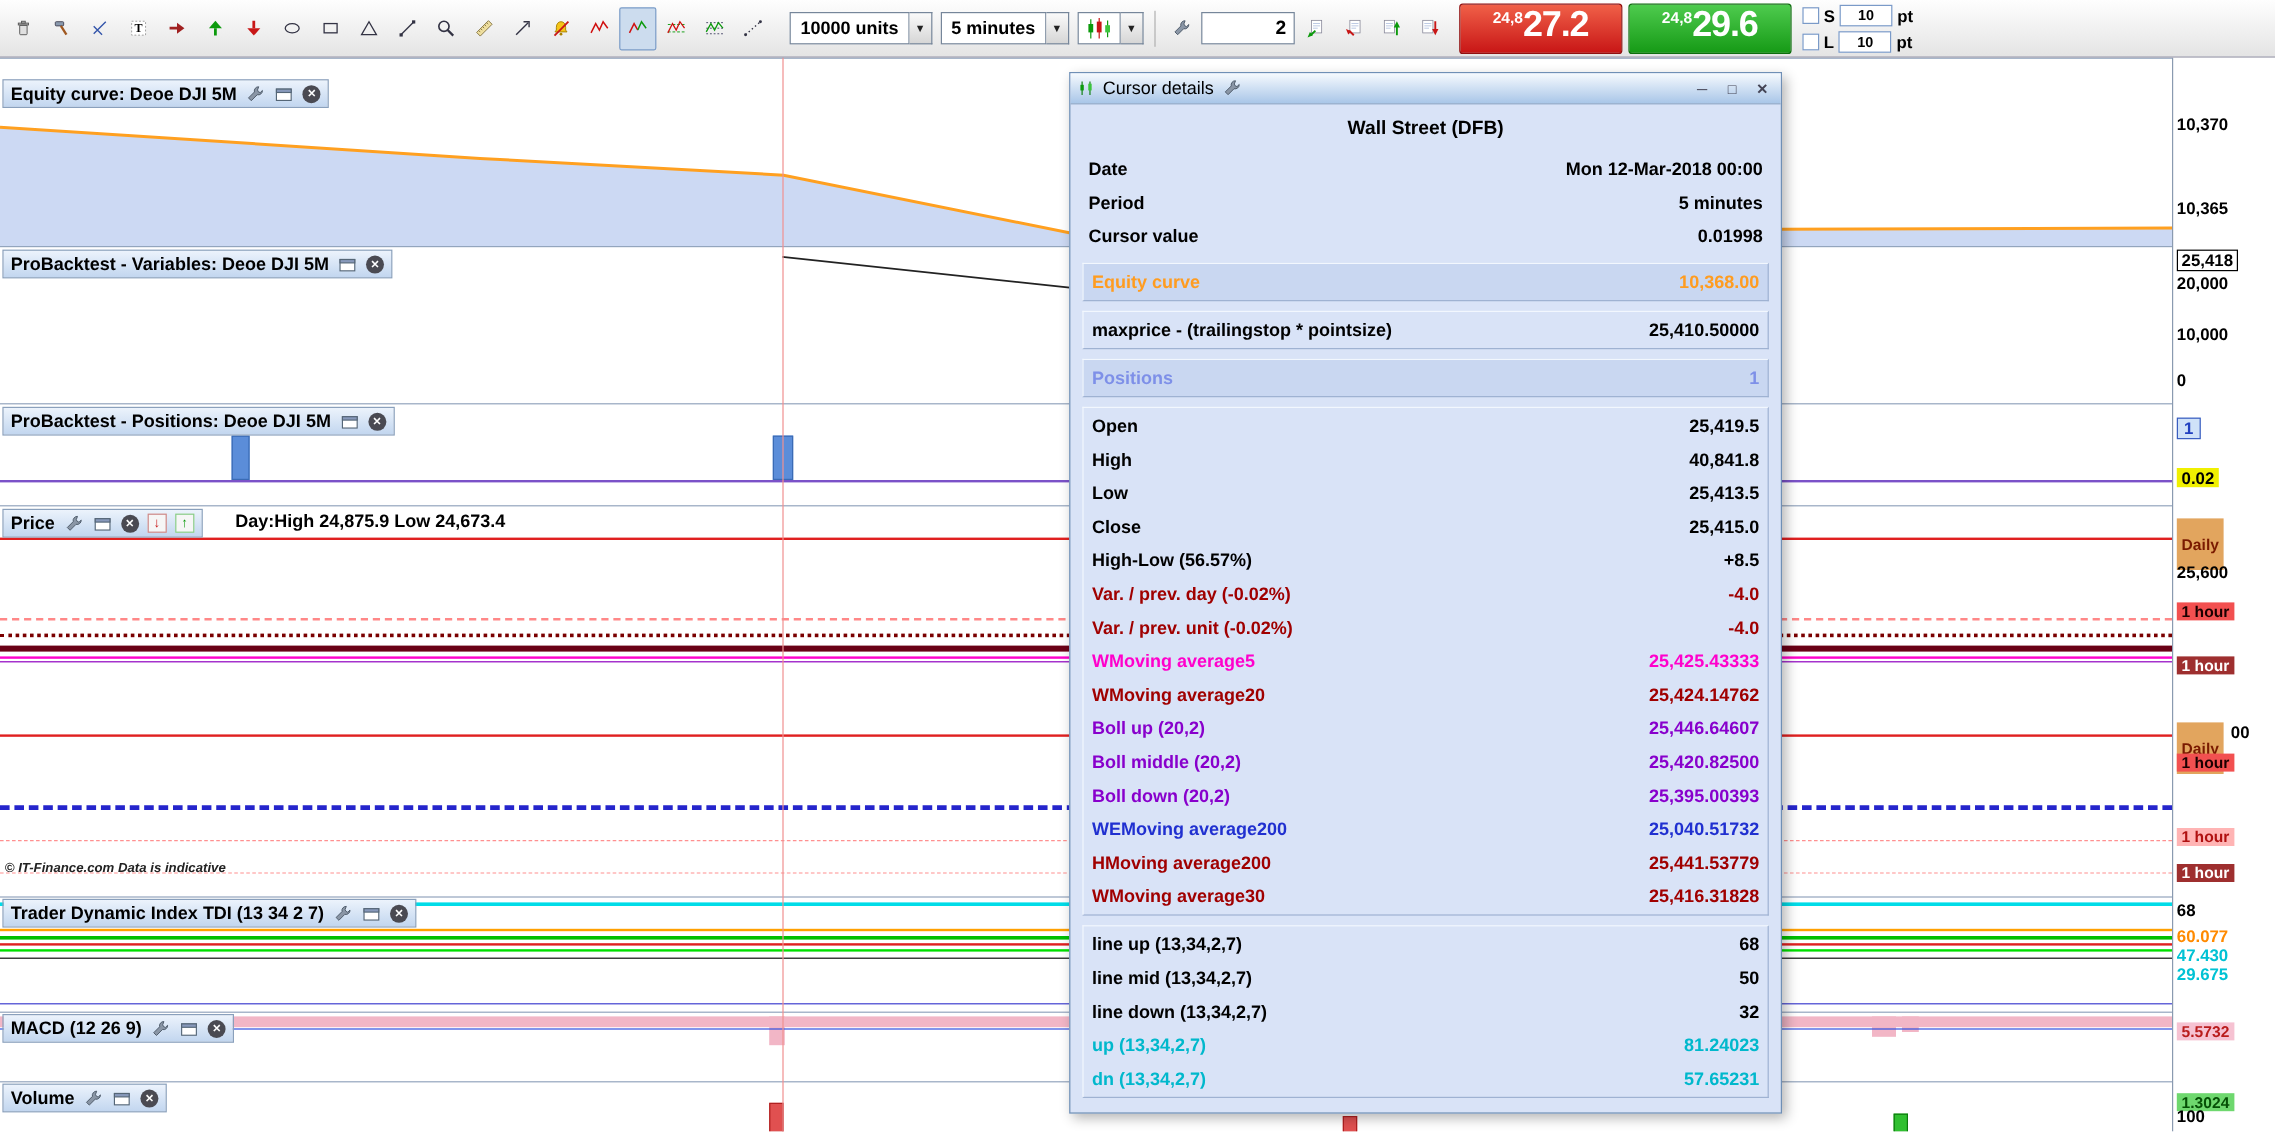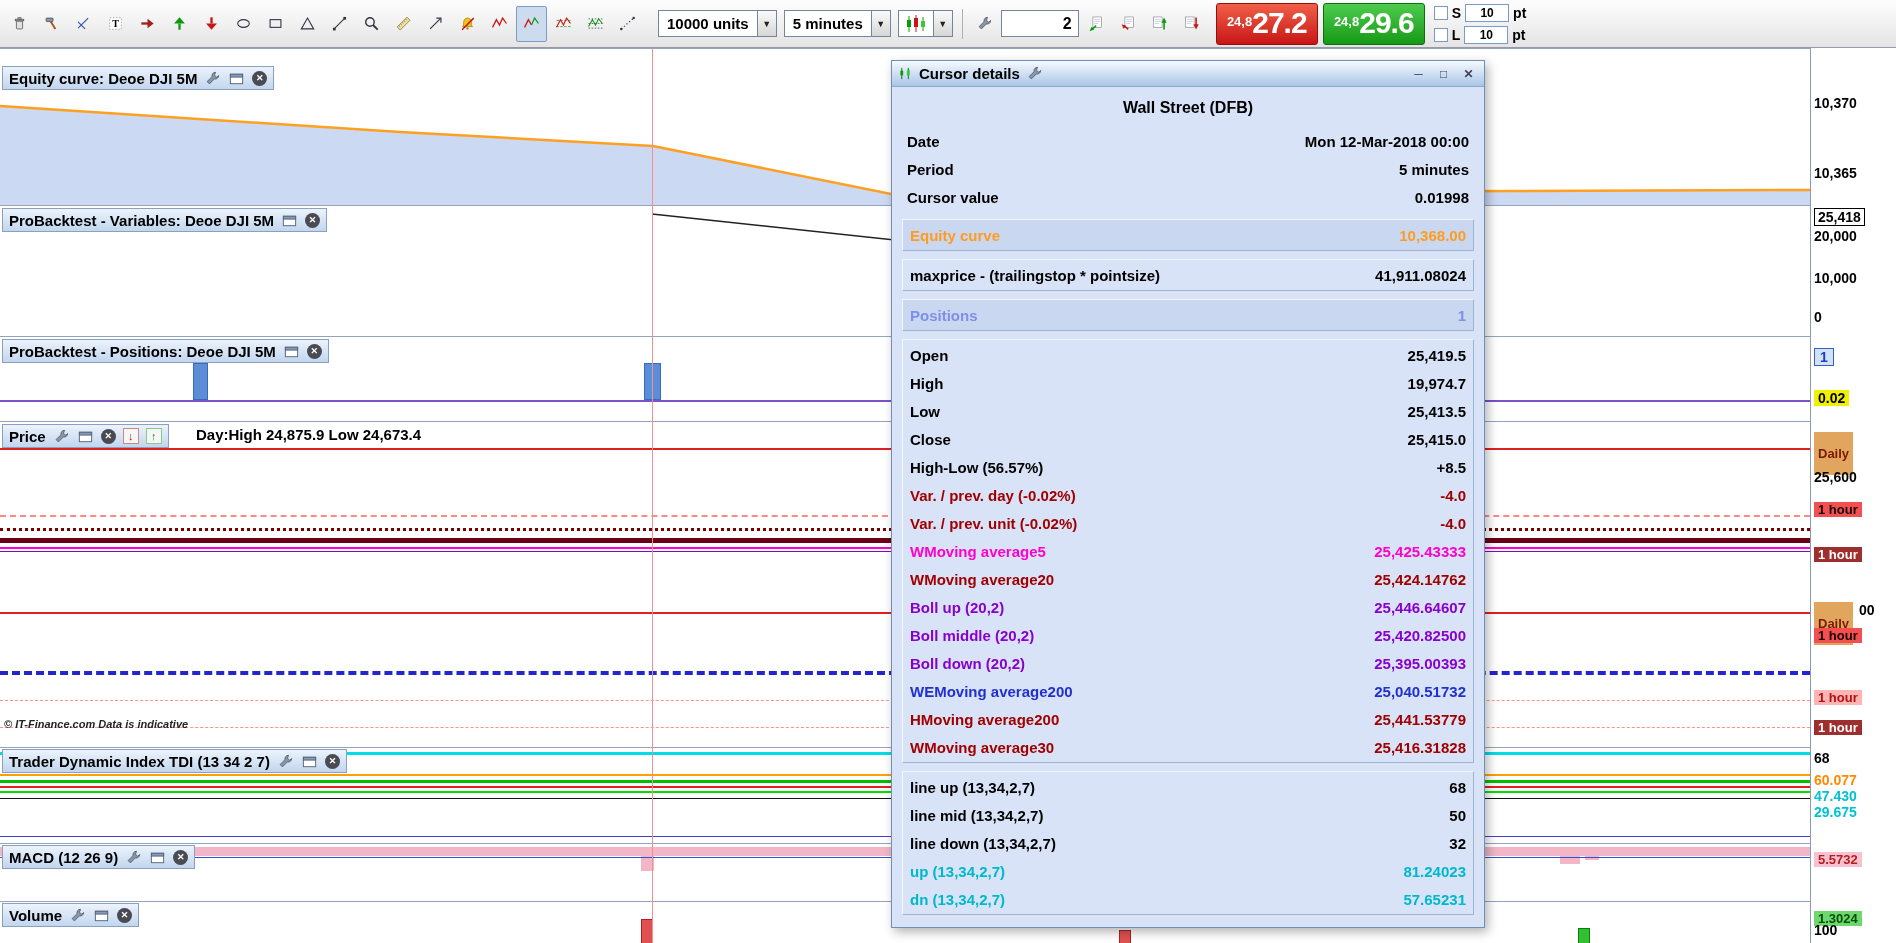--- a/index.html
+++ b/index.html
@@ -8,21 +8,21 @@
 
 
 .toolbar{position:absolute;left:0;top:0;width:1896px;height:48px;background:linear-gradient(#fefefe,#e4e4e4);border-bottom:1px solid #99a;display:flex;align-items:center;padding:0 4px;gap:1px;z-index:30}
 .tb-btn{width:31px;height:36px;display:flex;align-items:center;justify-content:center;border:1px solid transparent;border-radius:2px;flex:0 0 auto}
 .tb-btn.sel{background:#ccdcee;border:1px solid #7a9cc8}
 .tb-sep{width:1px;height:30px;background:#b0b0b0;margin:0 5px;flex:0 0 auto}
 .combo{display:flex;align-items:flex-end;height:27px;margin:0 3px;flex:0 0 auto}
 .combo .val{height:27px;border:1px solid #76869a;background:#fff;display:flex;align-items:center;padding:0 8px;font-size:15px;font-weight:bold;color:#000;white-space:nowrap}
 .combo .arr{width:19px;height:27px;border:1px solid #76869a;border-left:none;background:linear-gradient(#fafafa,#d6d6d6);display:flex;align-items:center;justify-content:center;font-size:9px;color:#222}
 .qty-input{width:78px;height:27px;border:1px solid #76869a;background:#fff;font-size:16px;font-weight:bold;text-align:right;padding:0 6px;font-family:"Liberation Sans",sans-serif;flex:0 0 auto}
-.trade-btn{height:42px;width:102px;border-radius:3px;color:#fff;display:flex;align-items:center;justify-content:center;padding:3px 4px;margin:0 2px;flex:0 0 auto;cursor:pointer}
+.trade-btn{height:42px;width:136px;border-radius:3px;color:#fff;display:flex;align-items:flex-start;justify-content:center;padding:3px 4px;margin:0 2px;flex:0 0 auto;cursor:pointer}
 .trade-btn .pre{font-size:13px;font-weight:bold;margin-bottom:5px}
 .trade-btn .big{font-size:30px;font-weight:bold;line-height:.95;letter-spacing:-1px}
 .sell{background:linear-gradient(#f06048,#c81616);border:1px solid #910f0f}
 .buy{background:linear-gradient(#4ecb4e,#169a16);border:1px solid #0c6e0c}
 .sl-block{display:flex;flex-direction:column;gap:3px;margin-left:6px;flex:0 0 auto}
 .sl-row{display:flex;align-items:center;gap:4px;height:19px}
 .cb{width:14px;height:14px;border:1px solid #7a9ac8;background:#fff}
 .sl-lab{font-size:14px;font-weight:bold}
 .sl-val{width:44px;height:18px;border:1px solid #7a9ac8;background:#fff;font-size:12px;font-weight:bold;text-align:center;line-height:17px}
 
@@ -52,21 +52,21 @@
 .bdarkred{background:#9e2f2f;color:#fff;padding:0 4px;font-size:13px}
 .bpink{background:#ffb4b4;color:#b01010;padding:0 4px;font-size:13px}
 .otext{color:#ff8a00}
 .ctext{color:#00c2d4}
 .bpinkblue{background:#f6c2d2;color:#b91c1c;padding:0 4px;font-size:13px}
 .bgreen{background:#6ed86e;color:#064f06;padding:0 4px;font-size:13px}
 
 
 .popup{position:absolute;left:891px;top:60px;width:594px;height:868px;background:#d9e3f7;border:1px solid #6f8fb5;box-shadow:3px 4px 10px rgba(0,0,0,.3);z-index:20;overflow:hidden}
 .ptbar{height:26px;background:linear-gradient(#f6fafe,#a9c6e8);border-bottom:1px solid #8fa8c8;display:flex;align-items:center;padding:0 6px;gap:6px}
-.ptbar .t{font-size:15px;font-weight:bold}
+.ptbar .t{font-size:15px;font-weight:normal}
 .spacer{flex:1}
 .wbtn{width:19px;height:19px;display:flex;align-items:center;justify-content:center;font-size:12px;color:#445;font-weight:bold}
 .pbody{padding:4px 10px 0}
 .phead{text-align:center;font-size:16px;font-weight:bold;margin:8px 0 10px}
 .prow{display:flex;justify-content:space-between;align-items:center;height:28px;font-size:15px;font-weight:bold;padding:0 5px}
 .pgroup{border:1px solid;border-color:#f2f7fe #9fb2d2 #9fb2d2 #f2f7fe;margin:8px 0;padding:1px 2px}
 .pgroup.hl{background:#c9d7f1}
 .r-orange{color:#ff9c20}.r-darkred{color:#a00000}.r-magenta{color:#ff00cc}.r-purple{color:#8800cc}
 .r-blue{color:#2030d0}.r-cyan{color:#00b8cc}.r-peri{color:#7e90e8}
 </style>
@@ -485,39 +485,39 @@
       <div class="pgroup hl">
         <div class="prow">
             <span class="r-orange">Equity curve</span>
             <span class="r-orange">10,368.00</span>
           </div>
       </div>
 
       <div class="pgroup">
         <div class="prow">
             <span>maxprice - (trailingstop * pointsize)</span>
-            <span>41,911.08024</span>
+            <span>25,410.50000</span>
           </div>
       </div>
 
       <div class="pgroup hl">
         <div class="prow">
             <span class="r-peri">Positions</span>
             <span class="r-peri">1</span>
           </div>
       </div>
 
       <div class="pgroup">
         <div class="prow">
             <span>Open</span>
             <span>25,419.5</span>
           </div>
         <div class="prow">
             <span>High</span>
-            <span>19,974.7</span>
+            <span>40,841.8</span>
           </div>
         <div class="prow">
             <span>Low</span>
             <span>25,413.5</span>
           </div>
         <div class="prow">
             <span>Close</span>
             <span>25,415.0</span>
           </div>
         <div class="prow">

